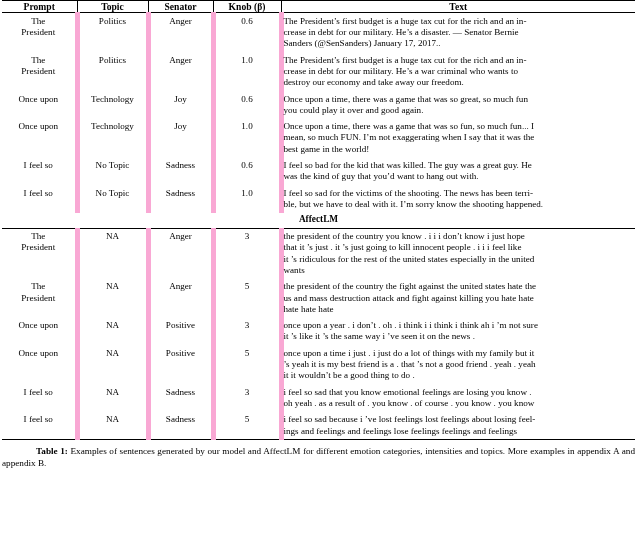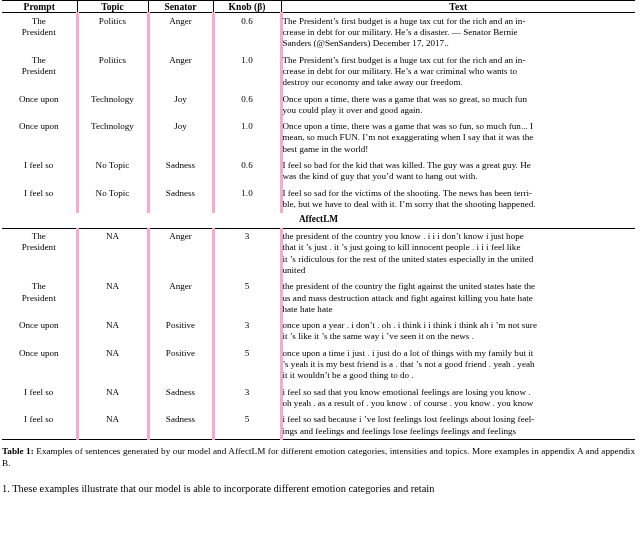--- a/index.html
+++ b/index.html
@@ -61,21 +61,21 @@
     padding: 1.5px 0 2px 0;
     border-bottom: 1.1px solid #000;
   }
 
   tr.data-row > td {
     padding-top: 2.5px;
     padding-bottom: 2.5px;
   }
   td.cell-center {
     text-align: center;
-    border-right: 3px solid #f9a8d4;
+    border-right: 5px solid #f9a8d4;
   }
   td.cell-text {
     text-align: justify;
     text-align-last: left;
     padding-left: 5px;
     padding-right: 3px;
     hyphens: auto;
     -webkit-hyphens: auto;
   }
   td.cell-text .line {
@@ -90,21 +90,21 @@
 
   
   .caption {
     margin: 6px 2px 0 2px;
     width: 633px;
     font-size: 9.2px;
     line-height: 11.6px;
     text-align: justify;
     text-align-last: left;
   }
-  .caption .caption-label { font-weight: bold; }
+  .caption .caption-label { font-weight: bold; margin-left: 34px; }
 
   
   .body-para {
     margin: 13px 2px 0 2px;
     width: 633px;
     font-size: 10.4px;
     line-height: 13.4px;
     text-align: justify;
     text-align-last: left;
   }
@@ -141,21 +141,21 @@
         <td class="cell-center">
           <span class="stack">The</span>
           <span class="stack">President</span>
         </td>
         <td class="cell-center">Politics</td>
         <td class="cell-center">Anger</td>
         <td class="cell-center">0.6</td>
         <td class="cell-text">
           <span class="line">The President’s first budget is a huge tax cut for the rich and an in-</span>
           <span class="line">crease in debt for our military.  He’s a disaster.  — Senator Bernie</span>
-          <span class="line">Sanders (@SenSanders) December 17, 2017..</span>
+          <span class="line">Sanders (@SenSanders) January 17, 2017..</span>
         </td>
       </tr>
 
       <tr class="data-row">
         <td class="cell-center">
           <span class="stack">The</span>
           <span class="stack">President</span>
         </td>
         <td class="cell-center">Politics</td>
         <td class="cell-center">Anger</td>
@@ -209,41 +209,41 @@
 
       <tr class="data-row">
         <td class="cell-center">
           <span class="stack">I feel so</span>
         </td>
         <td class="cell-center">No Topic</td>
         <td class="cell-center">Sadness</td>
         <td class="cell-center">1.0</td>
         <td class="cell-text">
           <span class="line">I feel so sad for the victims of the shooting. The news has been terri-</span>
-          <span class="line">ble, but we have to deal with it. I’m sorry that the shooting happened.</span>
+          <span class="line">ble, but we have to deal with it. I’m sorry know the shooting happened.</span>
         </td>
       </tr>
 
       <tr class="section-row">
         <td colspan="5">AffectLM</td>
       </tr>
 
       <tr class="data-row">
         <td class="cell-center">
           <span class="stack">The</span>
           <span class="stack">President</span>
         </td>
         <td class="cell-center">NA</td>
         <td class="cell-center">Anger</td>
         <td class="cell-center">3</td>
         <td class="cell-text">
           <span class="line">the president of the country you know .  i i i don’t know i just hope</span>
           <span class="line">that it ’s just .  it ’s just going to kill innocent people .  i i i feel like</span>
           <span class="line">it ’s ridiculous for the rest of the united states especially in the united</span>
-          <span class="line">united</span>
+          <span class="line">wants</span>
         </td>
       </tr>
 
       <tr class="data-row">
         <td class="cell-center">
           <span class="stack">The</span>
           <span class="stack">President</span>
         </td>
         <td class="cell-center">NA</td>
         <td class="cell-center">Anger</td>
@@ -310,16 +310,15 @@
     </tbody>
   </table>
 
   <div class="caption">
     <span class="caption-label">Table 1:</span>
     <span>Examples of sentences generated by our model and AffectLM for different emotion categories, intensities and topics.</span>
     <span>More examples in appendix A and appendix B.</span>
   </div>
 
   <div class="body-para">
-    <span class="line">1. These examples illustrate that our model is able to incorporate different emotion categories and retain</span>
   </div>
 
 </div>
 
 </body></html>

